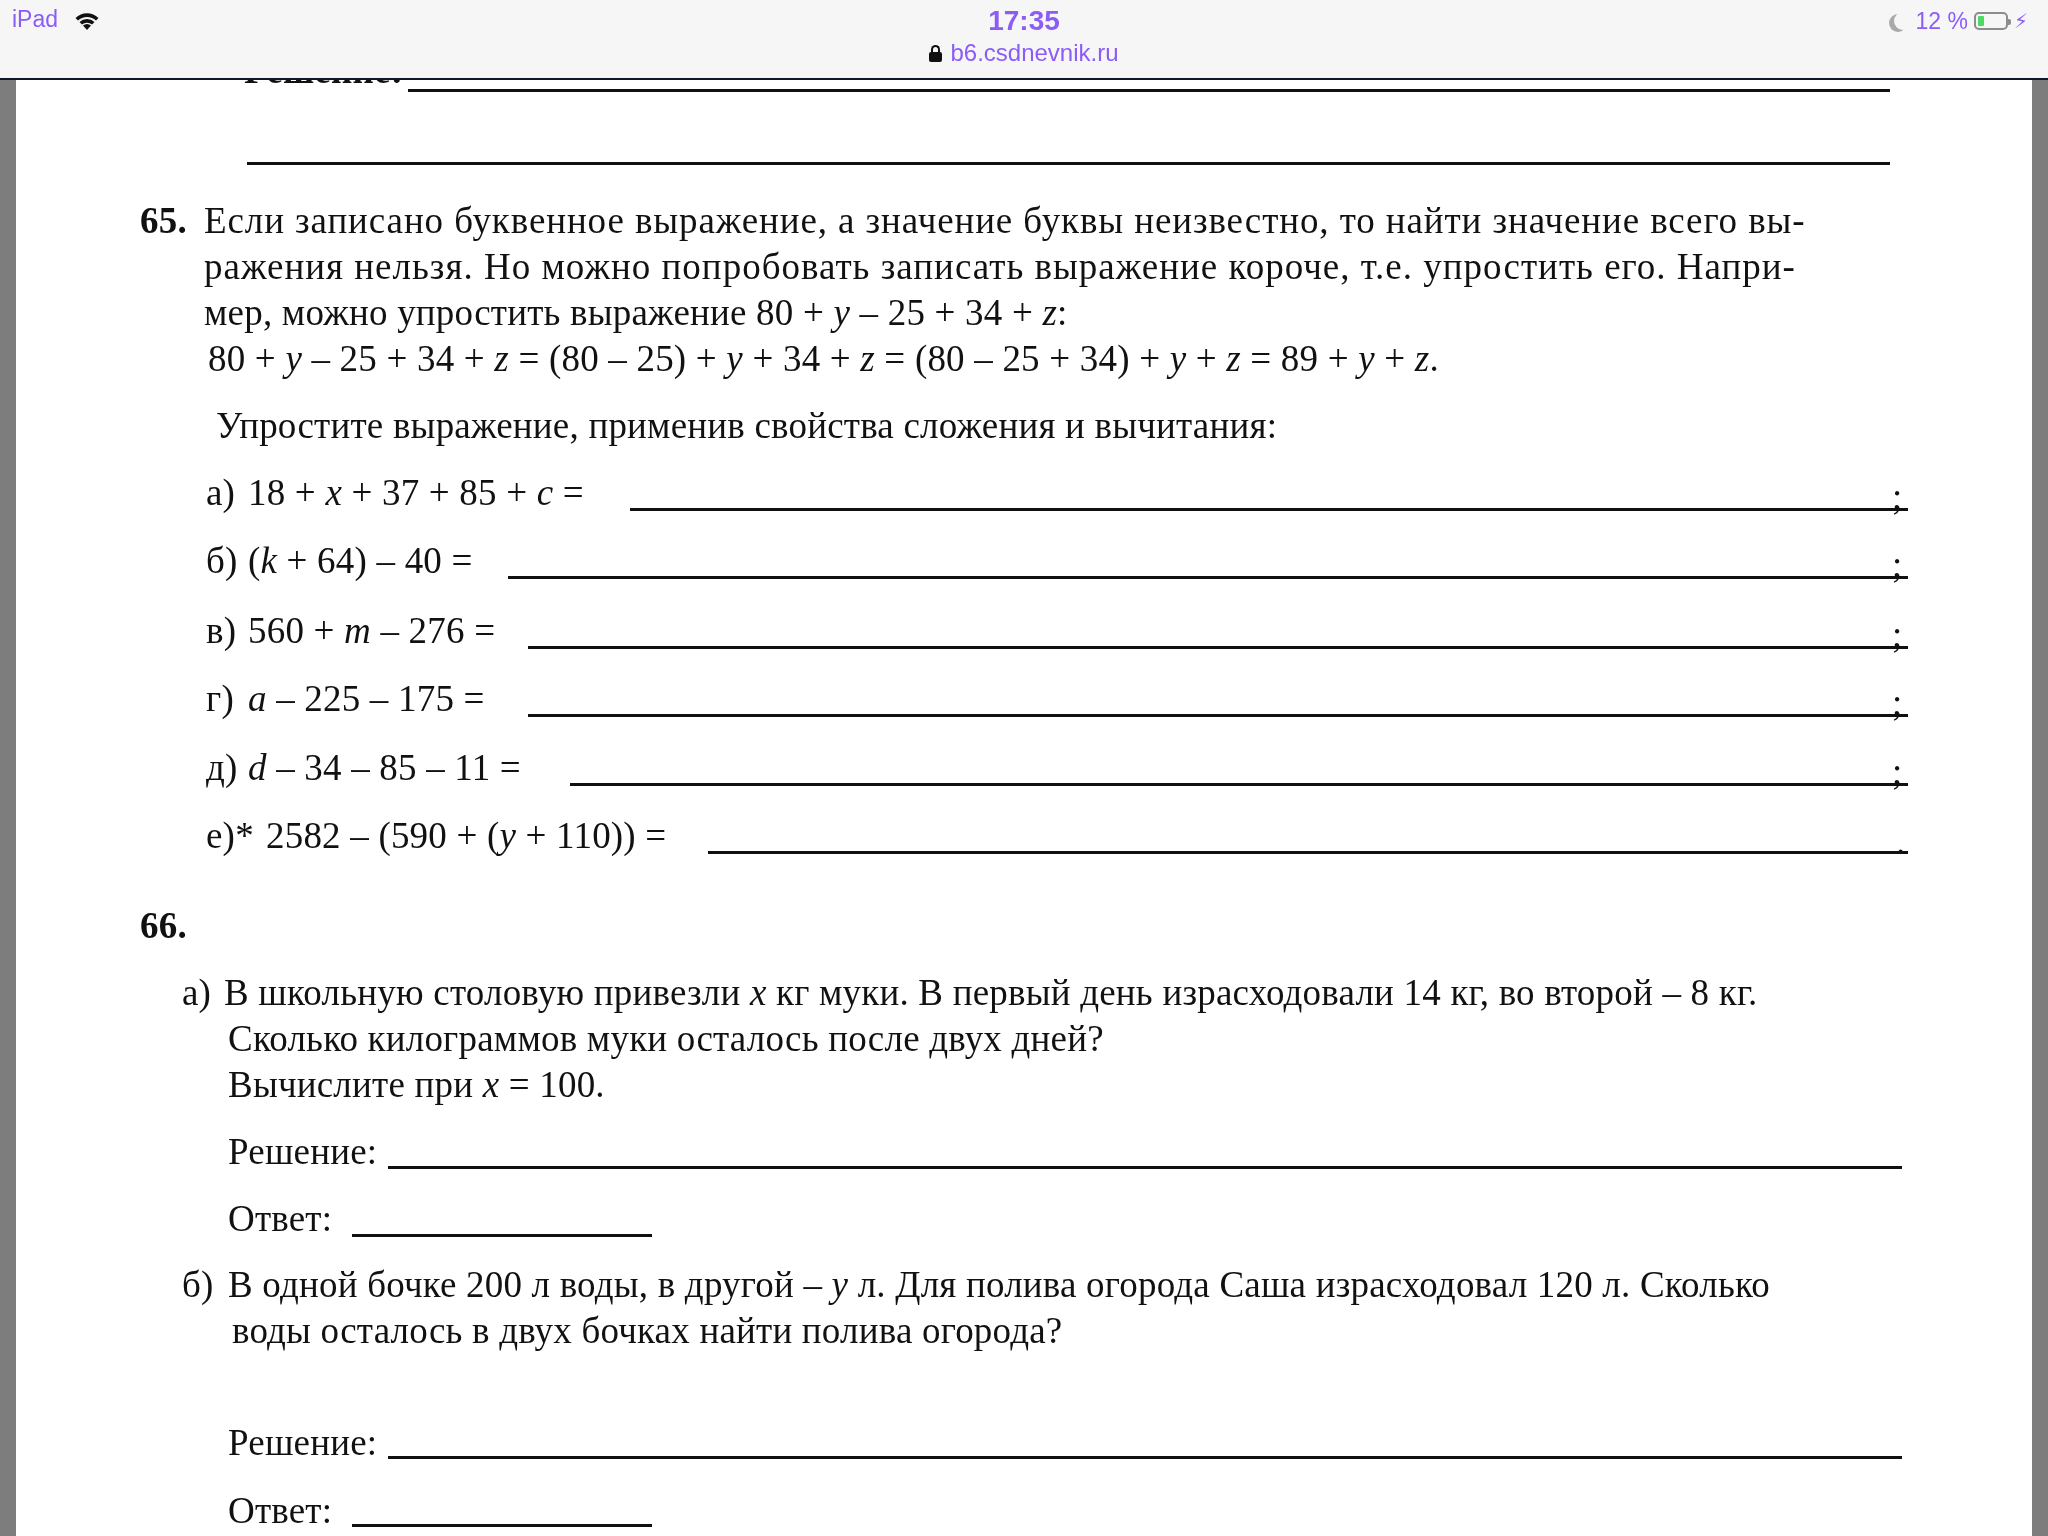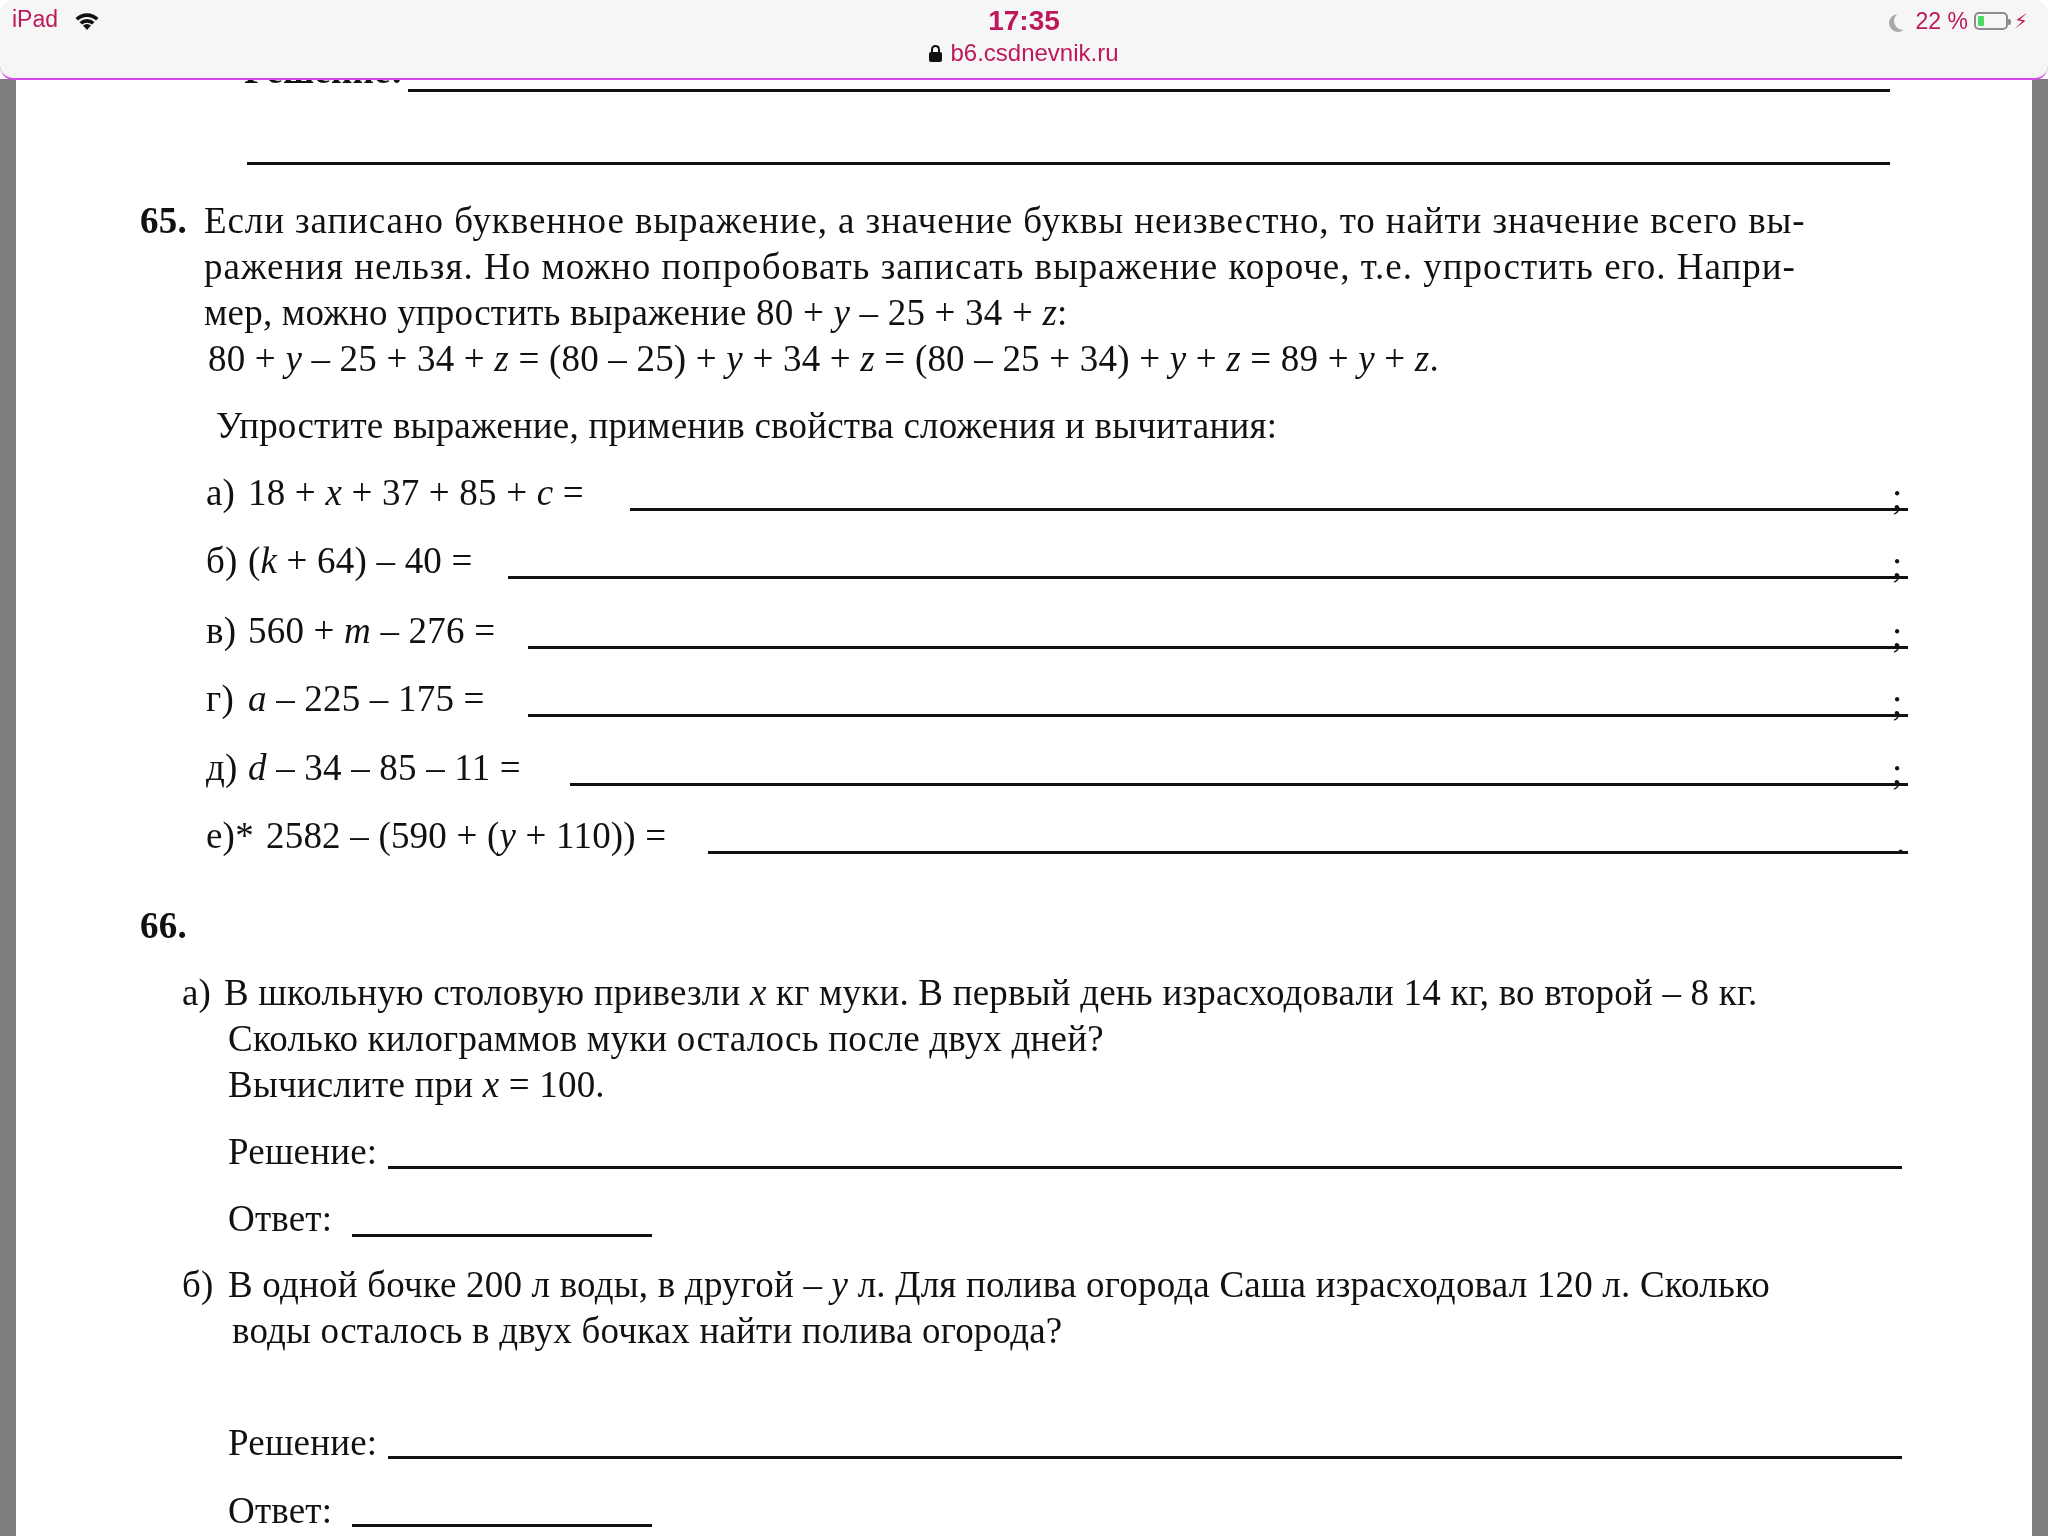--- a/index.html
+++ b/index.html
@@ -8,24 +8,23 @@
     background: #ffffff;
     font-family: "Liberation Serif", "DejaVu Serif", serif;
     color: #111;
   }
   .side-band { position: absolute; top: 79px; bottom: 0; width: 16px; background: #7d7d7d; }
   .side-left { left: 0; }
   .side-right { right: 0; }
 
   .statusbar {
     position: absolute; left: 0; top: 0; width: 2048px; height: 78px;
-    background: #f6f6f6; border-bottom: 2px solid #d946ef;
-    font-family: "Liberation Sans", "DejaVu Sans", sans-serif; color: #be185d;
+    background: #f6f6f6; border-bottom: 2px solid #0f172a;
+    font-family: "Liberation Sans", "DejaVu Sans", sans-serif; color: #8b5cf6;
     z-index: 5;
-    border-radius: 14px;
   }
   .sb-device { position: absolute; left: 12px; top: 6px; font-size: 23px; }
   .sb-wifi { position: absolute; left: 73px; top: 9px; width: 28px; height: 22px; }
   .sb-time { position: absolute; left: 0; right: 0; top: 5px; text-align: center; font-size: 28px; font-weight: bold; }
   .sb-url { position: absolute; left: 0; right: 0; top: 39px; text-align: center; font-size: 24px; }
   .sb-lock { display: inline-block; width: 13px; height: 17px; position: relative; margin-right: 8px; vertical-align: -1px; }
   .sb-lock::before { content: ""; position: absolute; left: 2px; top: 0; width: 5px; height: 8px; border: 2px solid #111; border-bottom: none; border-radius: 5px 5px 0 0; }
   .sb-lock::after { content: ""; position: absolute; left: 0; top: 7px; width: 13px; height: 10px; background: #111; border-radius: 2px; }
   .sb-right { position: absolute; right: 20px; top: 8px; height: 26px; display: flex; align-items: center; gap: 6px; font-size: 23px; }
   .sb-moon { width: 18px; height: 18px; border-radius: 50%; box-shadow: -5px 2px 0 0 #a9a9a9; margin-left: 8px; margin-right: 4px; transform: translateX(6px); }
@@ -49,21 +48,21 @@
     <path d="M14 21 L10 16.5 A6 6 0 0 1 18 16.5 Z" fill="#111"></path>
     <path d="M6.5 13 A11 11 0 0 1 21.5 13 L19 15.6 A7.5 7.5 0 0 0 9 15.6 Z" fill="#111"></path>
     <path d="M2.5 9 A16.5 16.5 0 0 1 25.5 9 L23 11.5 A13 13 0 0 0 5 11.5 Z" fill="#111"></path>
   </svg>
   <div class="sb-time">17:35</div>
   <div class="sb-url">
     <span class="sb-lock"></span><span>b6.csdnevnik.ru</span>
   </div>
   <div class="sb-right">
     <span class="sb-moon"></span>
-    <span>22 %</span>
+    <span>12 %</span>
     <span class="sb-battery">
       <span class="sb-battery-fill" style="width: 6px; background: rgb(76, 217, 100);"></span>
       <span class="sb-battery-nub"></span>
     </span>
     <span class="sb-bolt">⚡︎</span>
   </div>
 </div>
 
 <div class="side-band side-left"></div>
 <div class="side-band side-right"></div>

